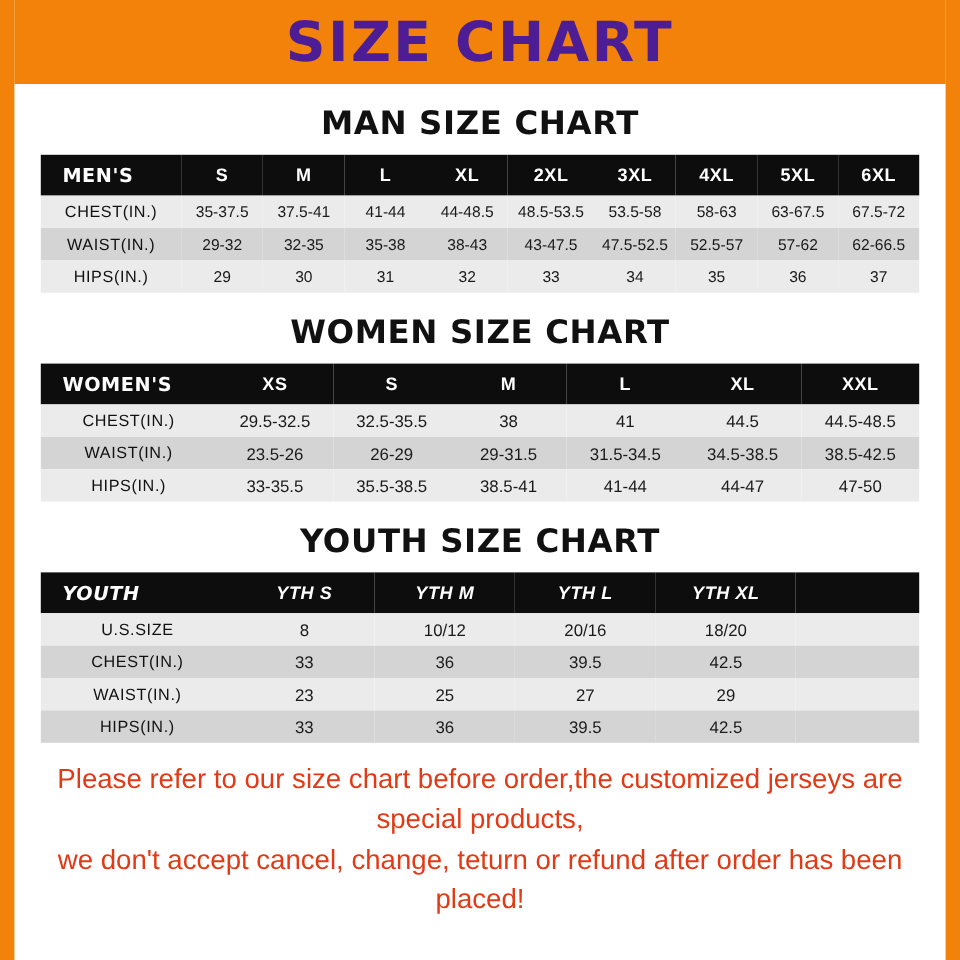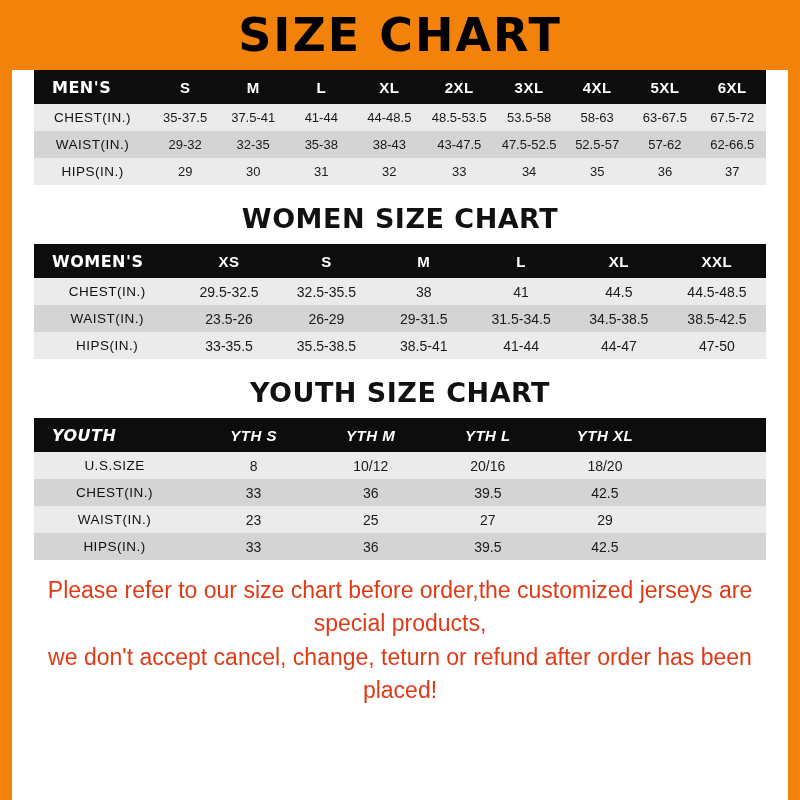--- a/index.html
+++ b/index.html
@@ -27,21 +27,21 @@
     background: #f2820a;
     display: flex;
     align-items: center;
     justify-content: center;
   }
   .banner-title {
     font-family: "DejaVu Sans", sans-serif;
     font-weight: bold;
     font-size: 46px;
     letter-spacing: 2px;
-    color: #000000;
+    color: #4c1d95;
     line-height: 1;
   }
   .content {
     padding: 0 22px;
     box-sizing: border-box;
   }
   .section-title {
     text-align: center;
     font-family: "DejaVu Sans", sans-serif;
     font-weight: bold;
@@ -115,20 +115,21 @@
 <body>
 
 <div class="page">
 
   <div class="banner">
     <div class="banner-title">SIZE CHART</div>
   </div>
 
   <div class="content">
 
+    <div class="section-title">MAN SIZE CHART</div>
     <table class="size-table men-table">
       <colgroup>
         <col style="width:16%">
           <col style="width:9.3%">
           <col style="width:9.3%">
           <col style="width:9.3%">
         <col style="width:9.3%">
           <col style="width:9.8%">
           <col style="width:9.3%">
           <col style="width:9.3%">

